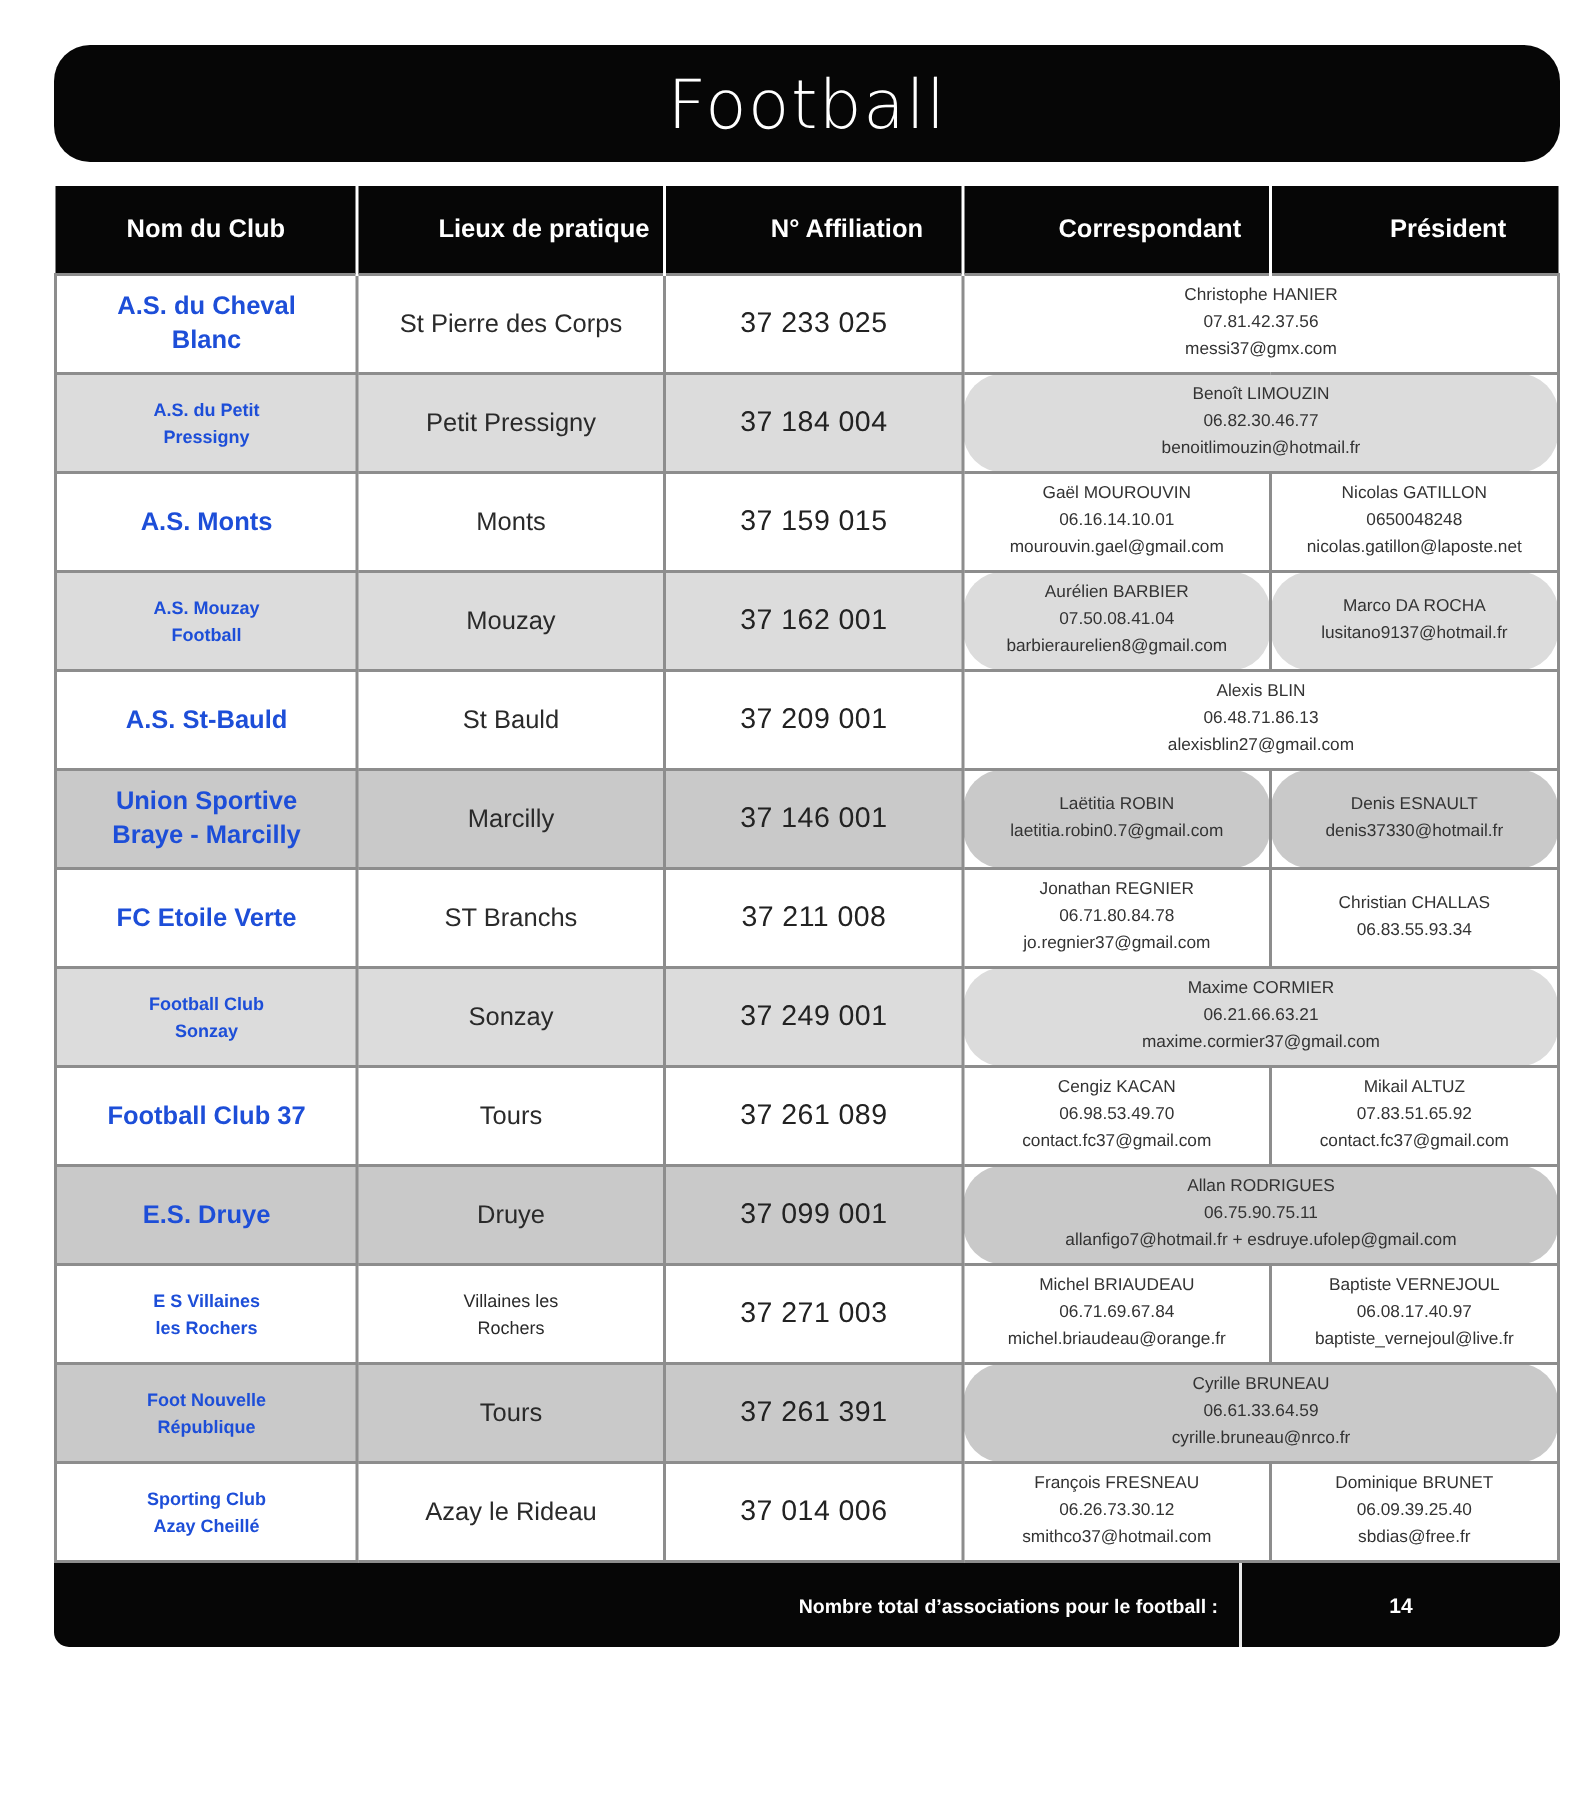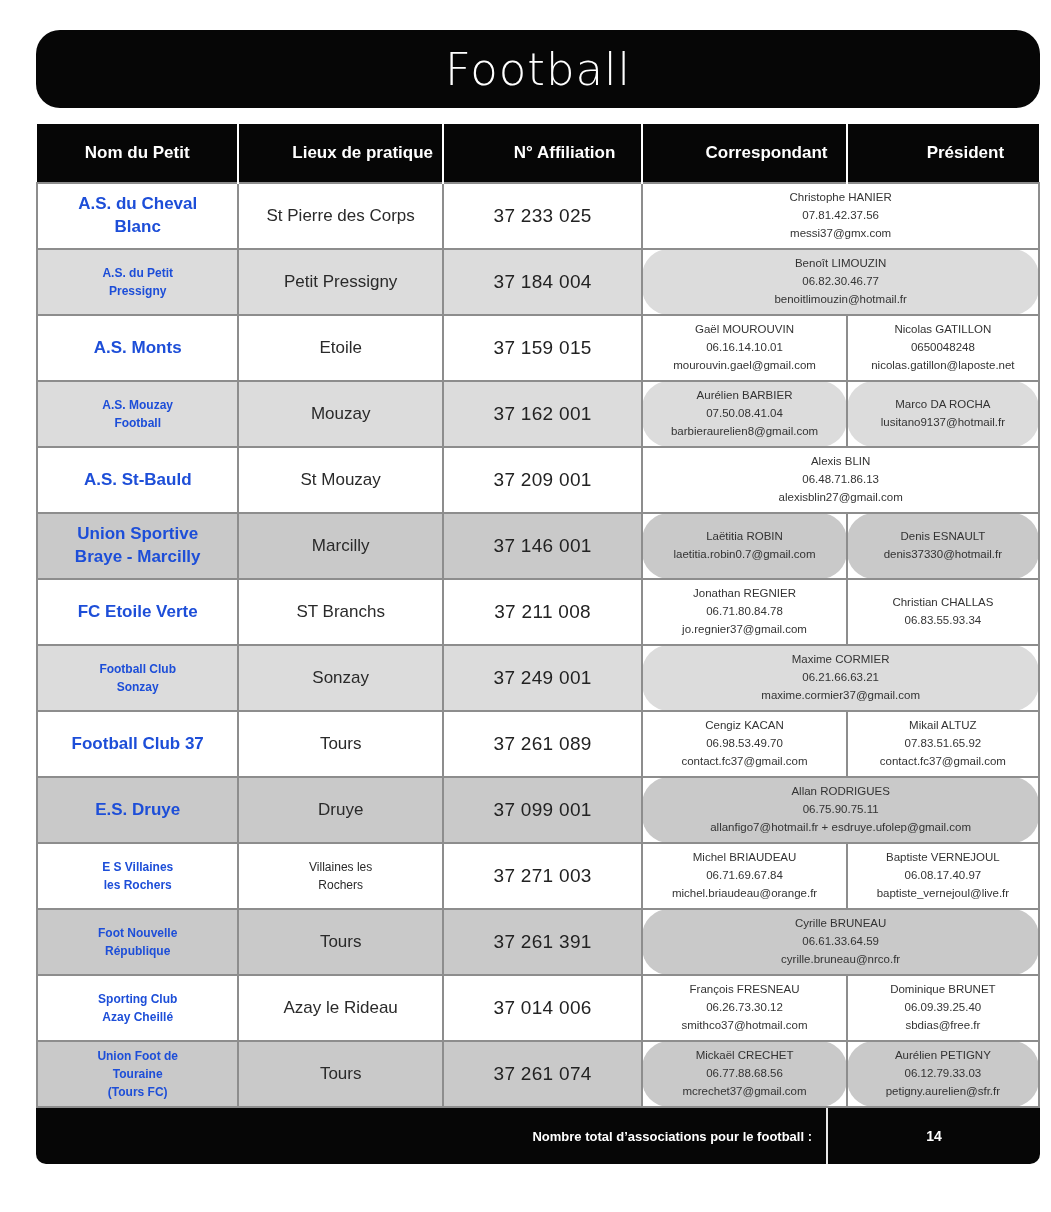--- a/index.html
+++ b/index.html
@@ -96,21 +96,21 @@
   <table>
     <colgroup>
       <col style="width:197px">
         <col style="width:200px">
         <col style="width:195px">
         <col style="width:200px">
         <col style="width:188px">
     </colgroup>
     <thead>
       <tr>
-        <th>Nom du Petit</th>
+        <th>Nom du Club</th>
         <th>Lieux de pratique</th>
         <th>N° Affiliation</th>
         <th>Correspondant</th>
         <th>Président</th>
       </tr>
     </thead>
     <tbody>
         <tr class="white">
           <td class="club">A.S. du Cheval<br>Blanc</td>
           <td class="loc">St Pierre des Corps</td>
@@ -118,35 +118,35 @@
           <td class="contact" colspan="2">Christophe HANIER<br>07.81.42.37.56<br>messi37@gmx.com</td>
         </tr>
         <tr class="light">
           <td class="club small">A.S. du Petit<br>Pressigny</td>
           <td class="loc">Petit Pressigny</td>
           <td class="aff">37 184 004</td>
           <td class="contact" colspan="2">Benoît LIMOUZIN<br>06.82.30.46.77<br>benoitlimouzin@hotmail.fr</td>
         </tr>
         <tr class="white">
           <td class="club">A.S. Monts</td>
-          <td class="loc">Etoile</td>
+          <td class="loc">Monts</td>
           <td class="aff">37 159 015</td>
           <td class="contact">Gaël MOUROUVIN<br>06.16.14.10.01<br>mourouvin.gael@gmail.com</td>
           <td class="contact">Nicolas GATILLON<br>0650048248<br>nicolas.gatillon@laposte.net</td>
         </tr>
         <tr class="light">
           <td class="club small">A.S. Mouzay<br>Football</td>
           <td class="loc">Mouzay</td>
           <td class="aff">37 162 001</td>
           <td class="contact">Aurélien BARBIER<br>07.50.08.41.04<br>barbieraurelien8@gmail.com</td>
           <td class="contact">Marco DA ROCHA<br>lusitano9137@hotmail.fr</td>
         </tr>
         <tr class="white">
           <td class="club">A.S. St-Bauld</td>
-          <td class="loc">St Mouzay</td>
+          <td class="loc">St Bauld</td>
           <td class="aff">37 209 001</td>
           <td class="contact" colspan="2">Alexis BLIN<br>06.48.71.86.13<br>alexisblin27@gmail.com</td>
         </tr>
         <tr class="dark">
           <td class="club">Union Sportive<br>Braye - Marcilly</td>
           <td class="loc">Marcilly</td>
           <td class="aff">37 146 001</td>
           <td class="contact">Laëtitia ROBIN<br>laetitia.robin0.7@gmail.com</td>
           <td class="contact">Denis ESNAULT<br>denis37330@hotmail.fr</td>
         </tr>
@@ -189,27 +189,20 @@
           <td class="aff">37 261 391</td>
           <td class="contact" colspan="2">Cyrille BRUNEAU<br>06.61.33.64.59<br>cyrille.bruneau@nrco.fr</td>
         </tr>
         <tr class="white">
           <td class="club small">Sporting Club<br>Azay Cheillé</td>
           <td class="loc">Azay le Rideau</td>
           <td class="aff">37 014 006</td>
           <td class="contact">François FRESNEAU<br>06.26.73.30.12<br>smithco37@hotmail.com</td>
           <td class="contact">Dominique BRUNET<br>06.09.39.25.40<br>sbdias@free.fr</td>
         </tr>
-        <tr class="dark">
-          <td class="club small">Union Foot de<br>Touraine<br>(Tours FC)</td>
-          <td class="loc">Tours</td>
-          <td class="aff">37 261 074</td>
-          <td class="contact">Mickaël CRECHET<br>06.77.88.68.56<br>mcrechet37@gmail.com</td>
-          <td class="contact">Aurélien PETIGNY<br>06.12.79.33.03<br>petigny.aurelien@sfr.fr</td>
-        </tr>
       </tbody>
   </table>
 
   <div class="footer-bar">
     <div class="footer-label">Nombre total d’associations pour le football :</div>
     <div class="footer-count">14</div>
   </div>
 
 </div>
 

